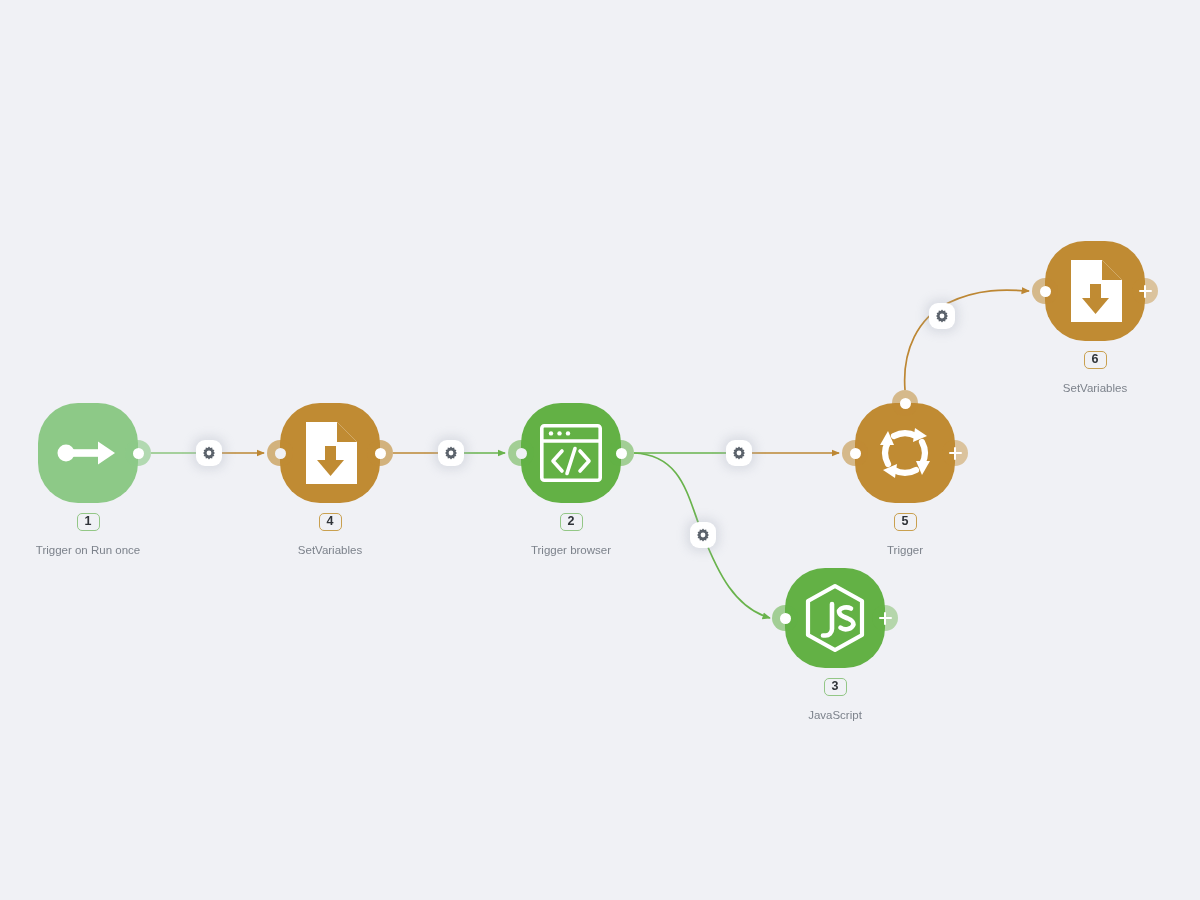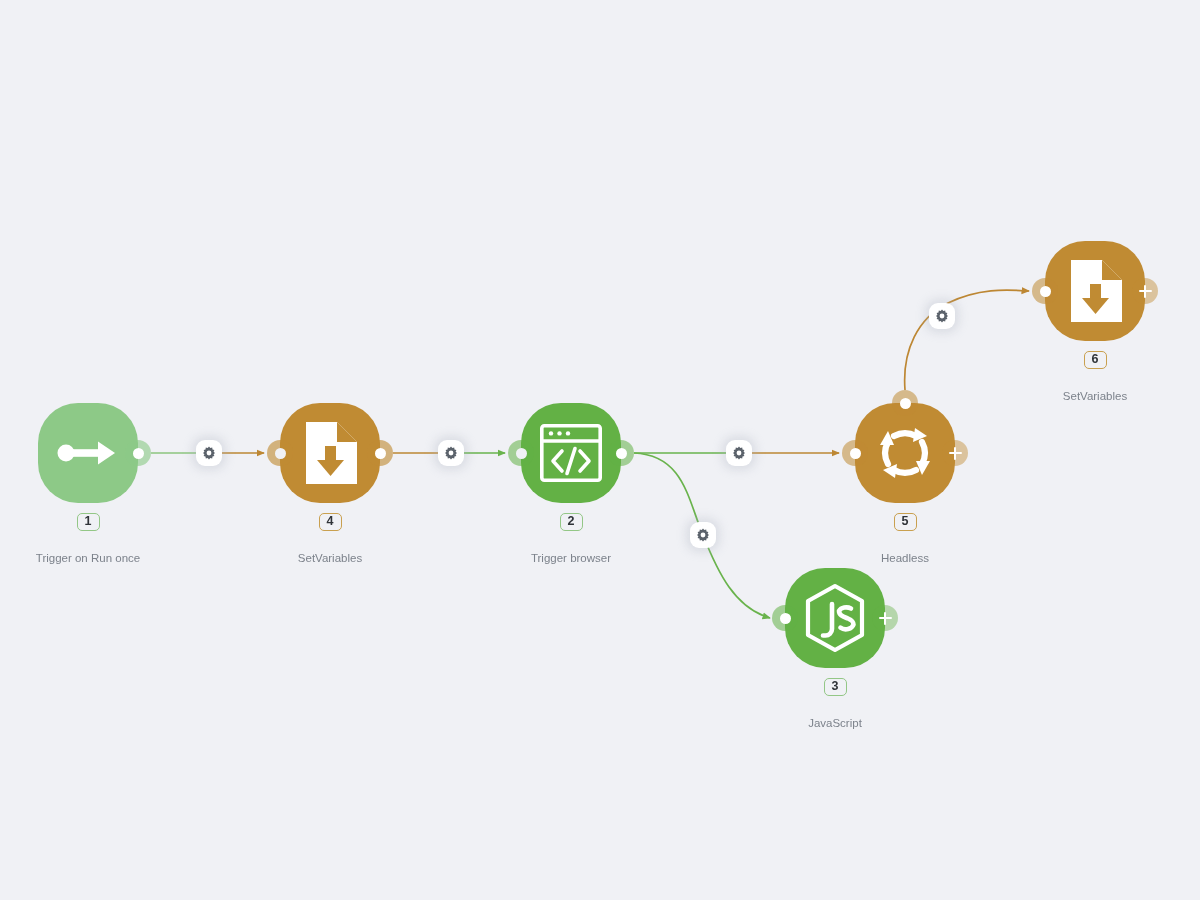--- a/index.html
+++ b/index.html
@@ -122,21 +122,21 @@
     font-size: 12.5px;
     font-weight: bold;
     line-height: 15px;
     color: #2f3338;
     letter-spacing: 0;
   }
   .badge.orange { border-color: #c9a04f; }
   .badge.green  { border-color: #93c786; }
 
   .label-text {
-    margin-top: 20px;
+    margin-top: 12px;
     font-size: 11.5px;
     color: #7c828b;
     line-height: 14px;
     white-space: nowrap;
   }
 
   
   .gear {
     position: absolute;
     width: 26px;
@@ -272,21 +272,21 @@
     </div>
     <div class="port port-top filled" style="background:rgba(192,139,51,0.55);">
       <span class="hole"></span>
     </div>
     <div class="plus-port" style="background:rgba(192,139,51,0.45);">
       <span class="ph"></span>
       <span class="pv"></span>
     </div>
     <div class="module-label">
       <div class="badge orange">5</div>
-      <div class="label-text">Headless</div>
+      <div class="label-text">Trigger</div>
     </div>
   </div>
 
   <div class="module" style="left:1045px; top:241px;">
     <div class="module-body squircle" style="background:#c08b33;">
       <svg width="54" height="62" viewBox="0 0 54 62">
         <path d="M 3 0 H 34 L 54 20 V 62 H 3 Z" fill="#ffffff"></path>
         <path d="M 34 0 L 54 20 H 34 Z" fill="#c08b33"></path>
         <rect x="22" y="24" width="11" height="17" fill="#c08b33"></rect>
         <path d="M 14 38 L 41 38 L 27.5 54 Z" fill="#c08b33"></path>

